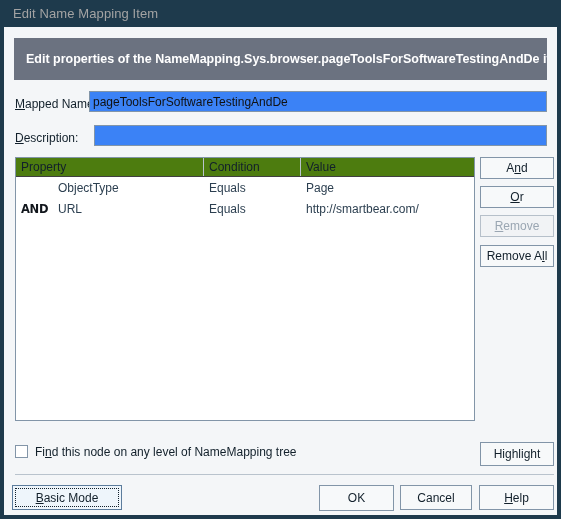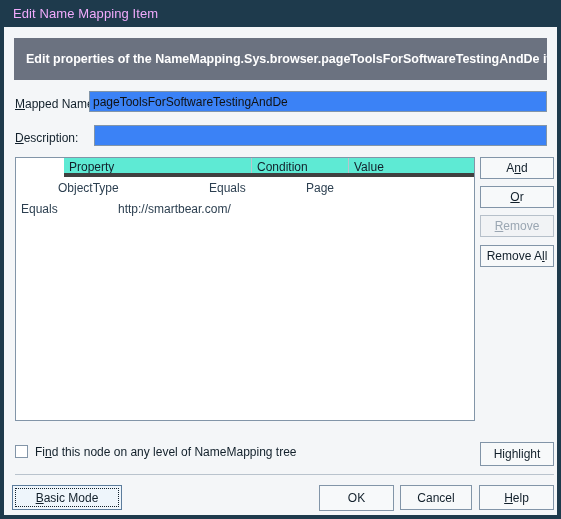--- a/index.html
+++ b/index.html
@@ -30,21 +30,21 @@
     top: 0;
     width: 561px;
     height: 27px;
     background: #1e3a4c;
     box-sizing: border-box;
   }
   .titlebar .title-text {
     position: absolute;
     left: 13px;
     top: 6px;
-    color: #f0abfc;
+    color: #a3a3a3;
     font-size: 13px;
     font-family: "Liberation Sans", sans-serif;
     letter-spacing: 0.1px;
     white-space: nowrap;
   }
   .client {
     position: absolute;
     left: 0;
     top: 27px;
     right: 0;
@@ -112,24 +112,23 @@
     width: 460px;
     height: 264px;
     box-sizing: border-box;
     background: #ffffff;
     border: 1px solid #8295a8;
     overflow: hidden;
   }
   .list-header {
     display: flex;
     height: 19px;
-    background: #5eead4;
-    border-bottom: 4px solid #404040;
-    box-sizing: border-box;
-    margin-left: 48px;
+    background: #4d7c0f;
+    border-bottom: 1px solid #404040;
+    box-sizing: border-box;
   }
   .list-header .hcell {
     font-size: 12px;
     color: #12202b;
     padding-left: 5px;
     line-height: 18px;
     box-sizing: border-box;
     border-right: 1px solid #b9c3cd;
     overflow: hidden;
     white-space: nowrap;
@@ -275,20 +274,24 @@
       <div class="list-body">
         <div class="list-row">
           <div class="rcell c-prop">
             <span class="op-tag"></span>
             <span class="prop-name">ObjectType</span>
           </div>
           <div class="rcell c-cond">Equals</div>
           <div class="rcell c-value">Page</div>
         </div>
         <div class="list-row">
+          <div class="rcell c-prop">
+            <span class="op-tag">AND</span>
+            <span class="prop-name">URL</span>
+          </div>
           <div class="rcell c-cond">Equals</div>
           <div class="rcell c-value">http://smartbear.com/</div>
         </div>
       </div>
     </div>
 
     <div class="btn" id="btn-and">
         <span>A</span>
         <span class="acc">n</span>
         <span>d</span>

